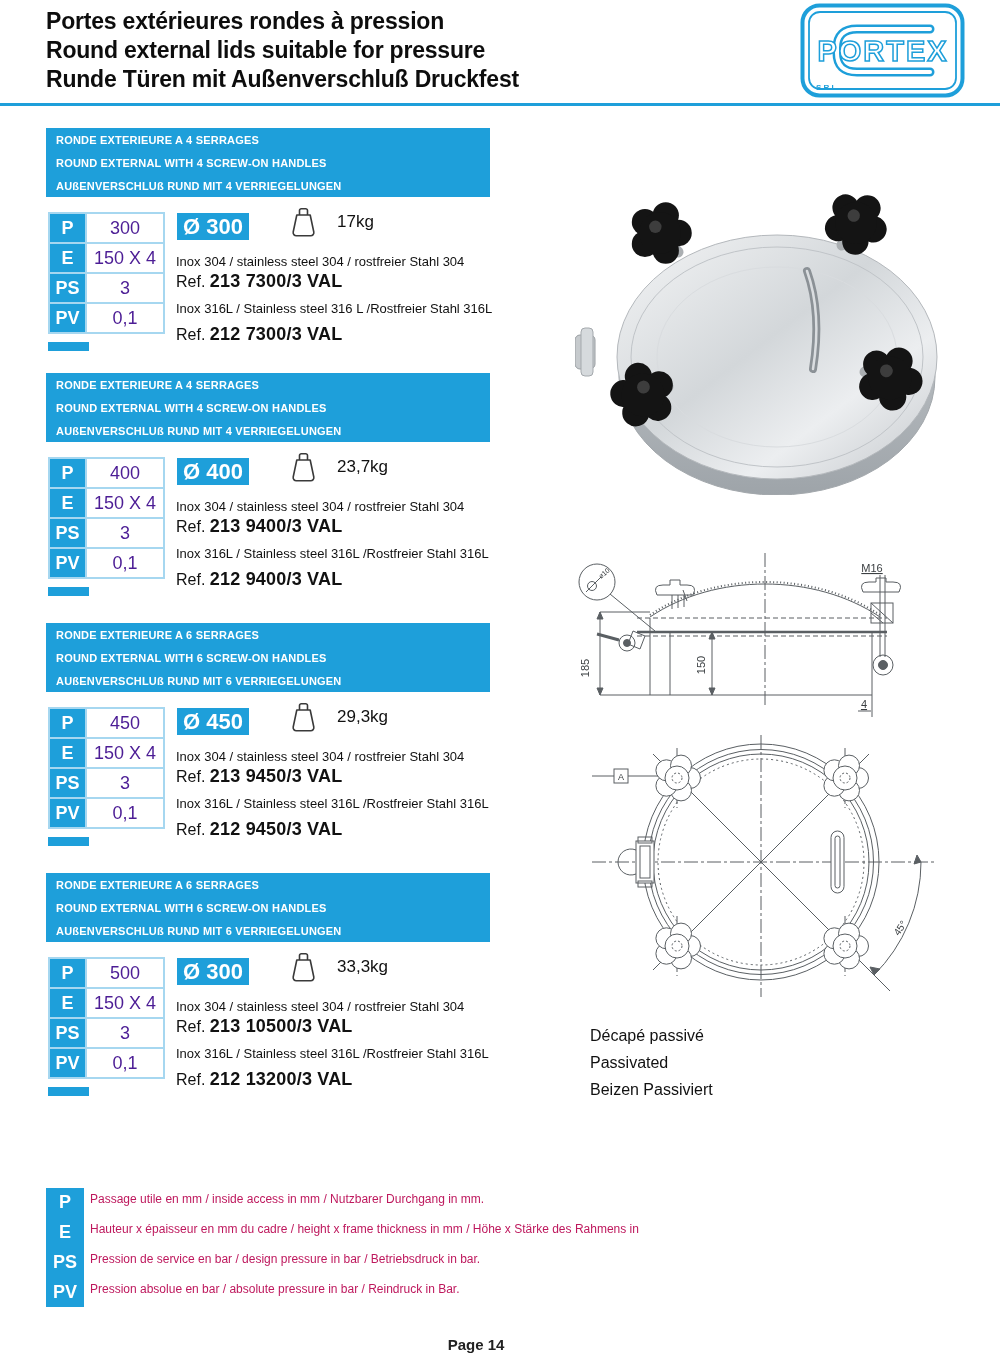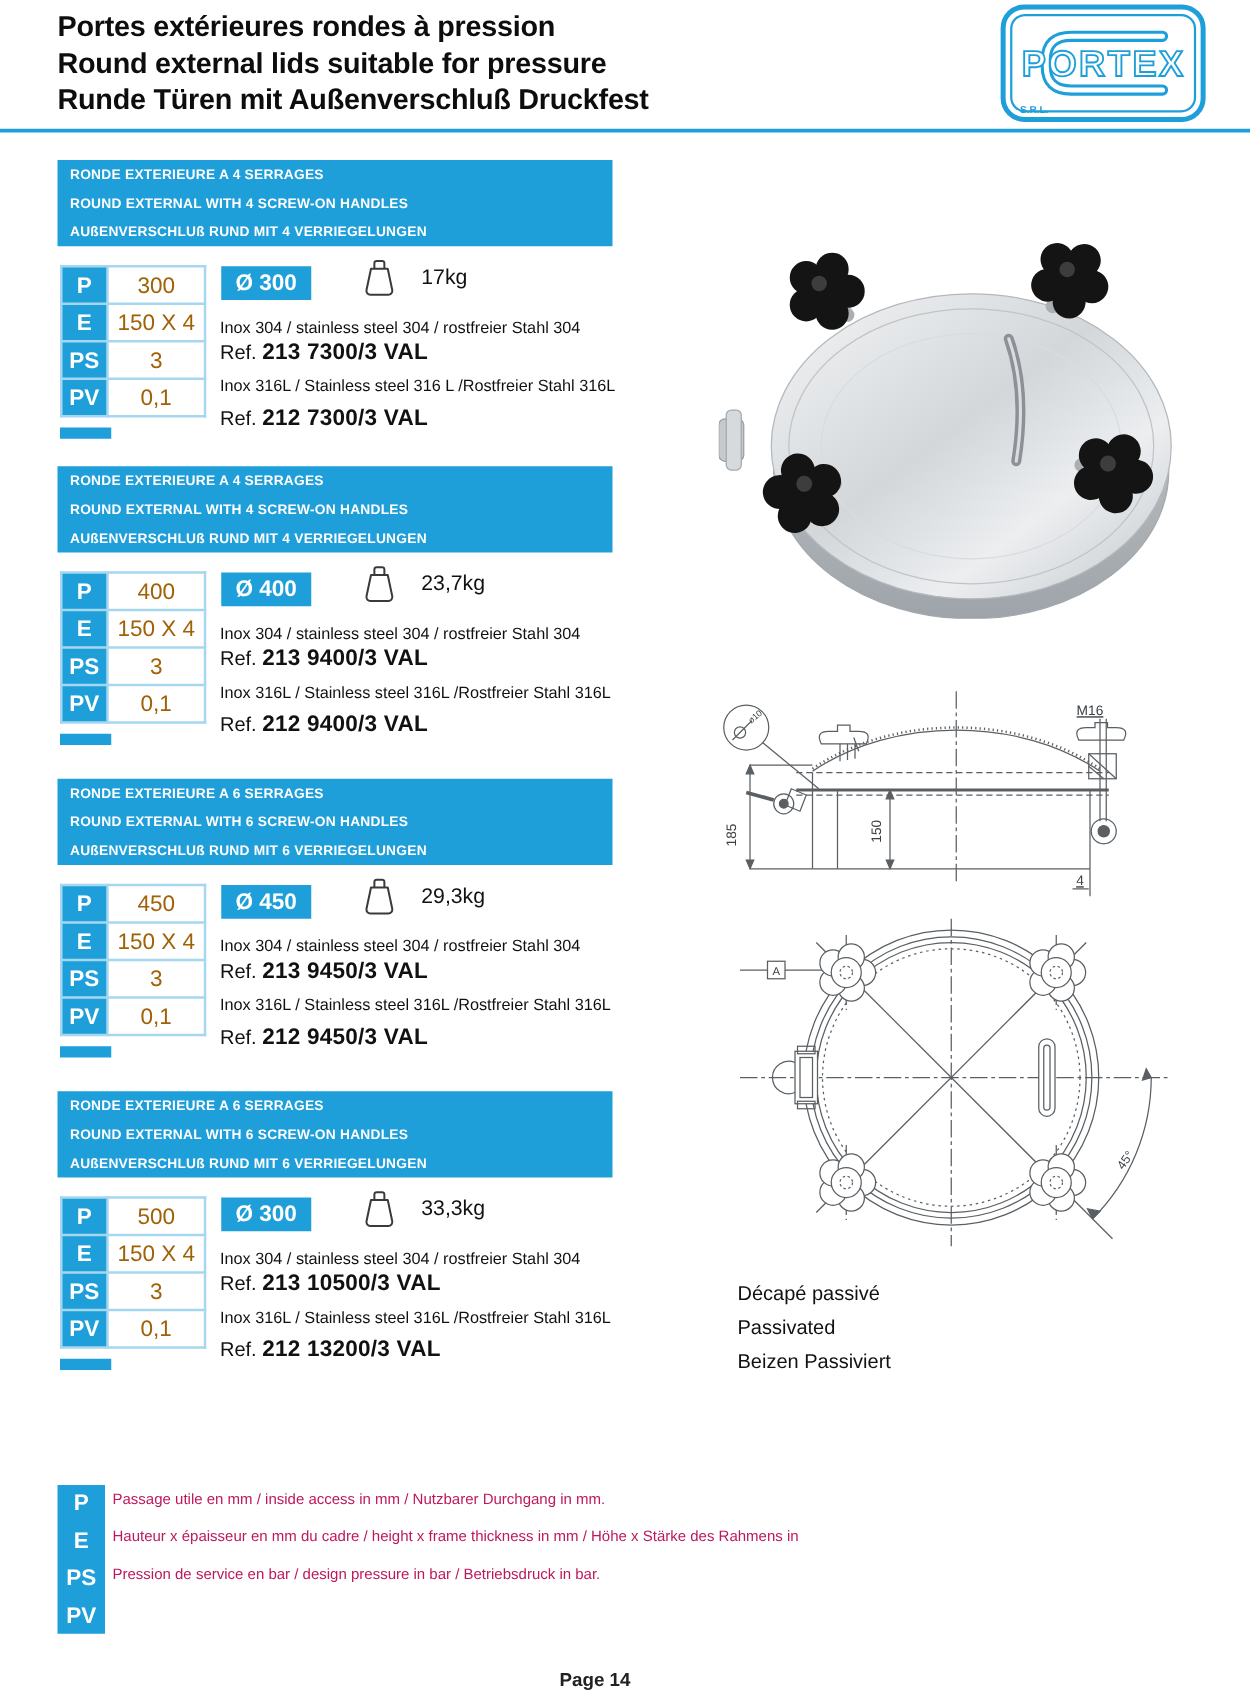--- a/index.html
+++ b/index.html
@@ -21,24 +21,24 @@
 
   
   .product{left:46px;width:470px;height:242px;}
   .sec-header{position:absolute;left:0;top:0;width:444px;height:69px;background:var(--accent);
               color:#fff;font-weight:bold;font-size:11px;line-height:23px;
               padding:1px 0 0 10px;letter-spacing:0.2px;white-space:nowrap;}
   .spec-table{position:absolute;left:2px;top:84px;border-collapse:collapse;}
   .spec-table td{height:30px;border:2px solid var(--tbl-border);}
   .spec-table td.k{width:37px;background:var(--accent);color:#fff;font-weight:bold;
                    font-size:18px;text-align:center;}
-  .spec-table td.v{width:78px;background:#fff;font-size:18px;text-align:center;color:#a16207;}
+  .spec-table td.v{width:78px;background:#fff;font-size:18px;text-align:center;color:#4c1d95;}
   .stub{position:absolute;left:2px;top:214px;width:41px;height:9px;background:var(--accent);}
   .dia-badge{position:absolute;left:131px;top:85px;width:72px;height:27px;background:var(--accent);
-             color:#fff;font-size:18px;font-weight:bold;text-align:center;line-height:27px;}
+             color:#fff;font-size:22px;font-weight:bold;text-align:center;line-height:27px;}
   .weight-icon{position:absolute;left:244px;top:78px;width:27px;height:32px;}
   .weight{position:absolute;left:291px;top:84px;font-size:17px;color:#111;}
   .mat{position:absolute;left:130px;font-size:13px;color:#111;white-space:nowrap;}
   .mat1{top:126px;} .mat2{top:173px;}
   .ref{position:absolute;left:130px;font-size:16px;color:#111;white-space:nowrap;}
   .ref1{top:143px;} .ref2{top:196px;}
   .ref b{font-size:18px;letter-spacing:0.2px;}
 
   
   .drawing{position:absolute;}
@@ -436,18 +436,19 @@
     <div class="legend-row" style="top:30px">
       <div class="legend-key">E</div>
       <div class="legend-text">Hauteur x épaisseur en mm du cadre / height x frame thickness in mm / Höhe x Stärke des Rahmens in</div>
     </div>
     <div class="legend-row" style="top:60px">
       <div class="legend-key">PS</div>
       <div class="legend-text">Pression de service en bar / design pressure in bar / Betriebsdruck in bar.</div>
     </div>
     <div class="legend-row" style="top:90px">
       <div class="legend-key">PV</div>
+      <div class="legend-text">Pression absolue en bar / absolute pressure in bar / Reindruck in Bar.</div>
     </div>
   </div>
 
   <div class="abs footer">Page 14</div>
 
 </div>
 
 </body></html>

